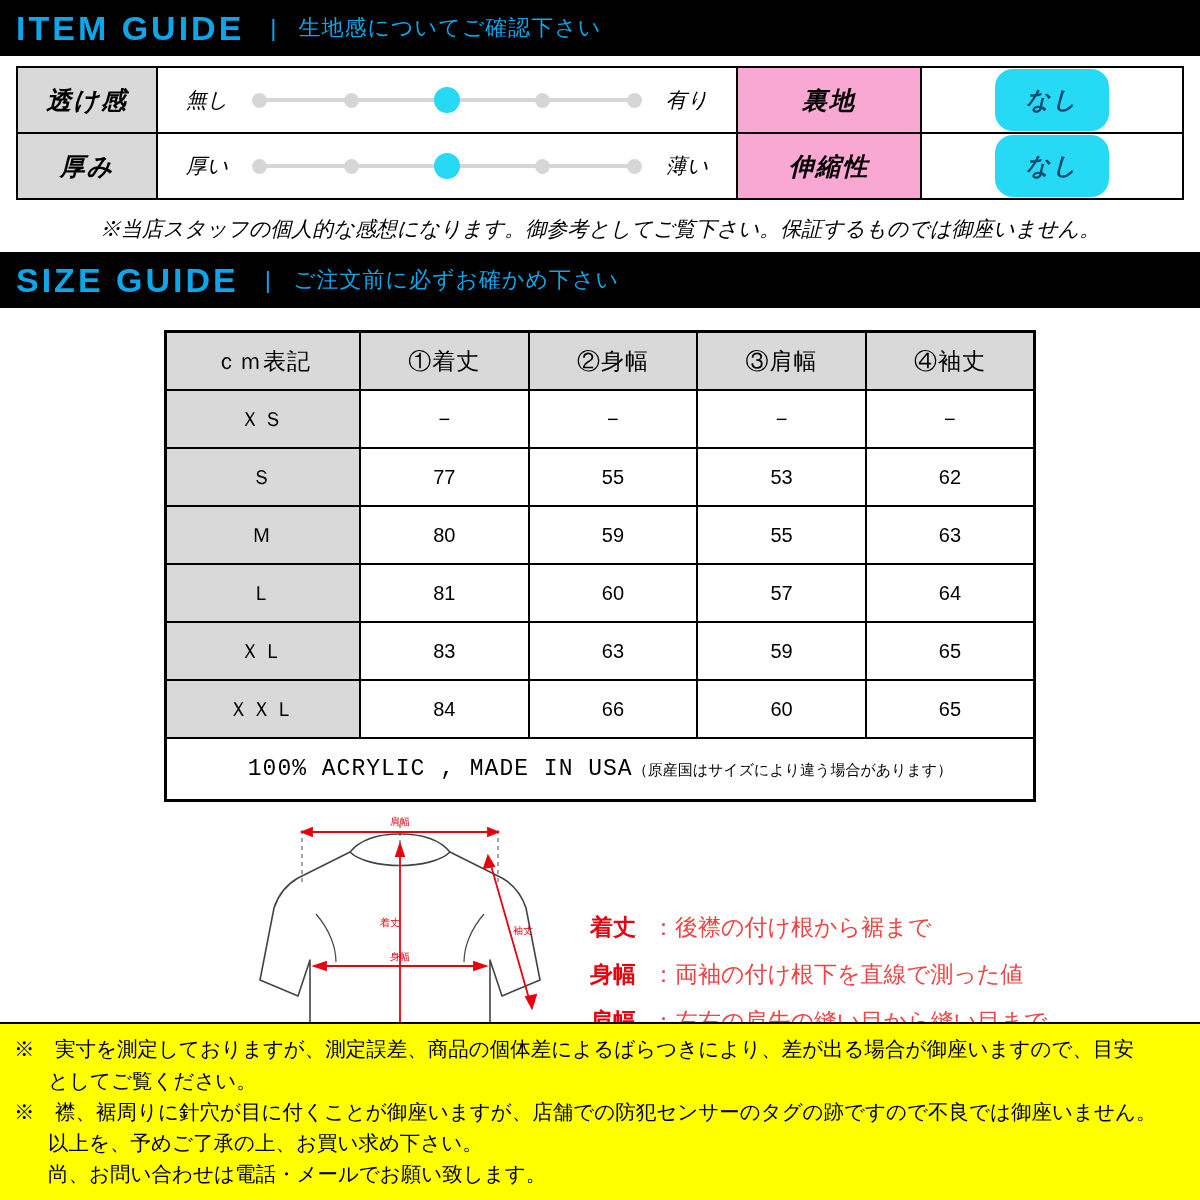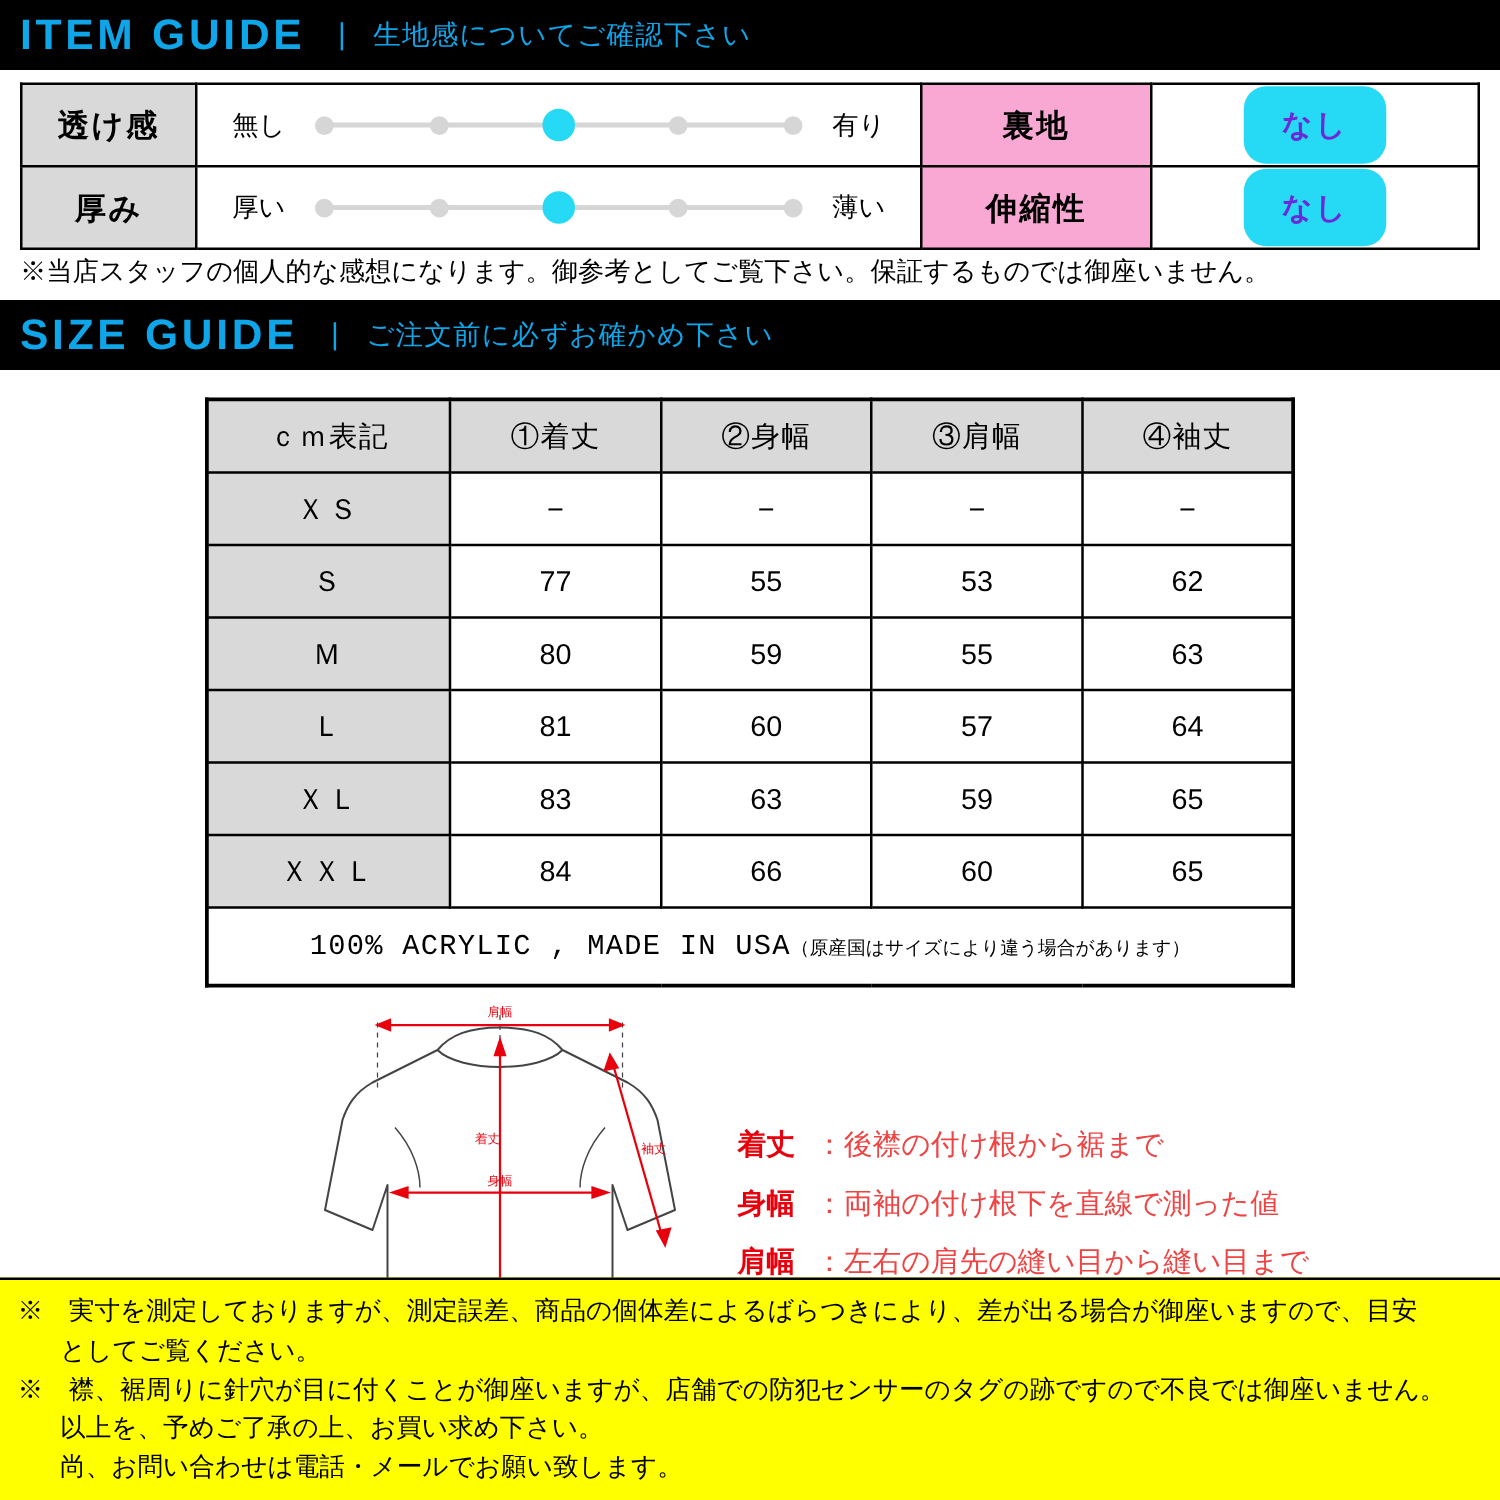--- a/index.html
+++ b/index.html
@@ -39,20 +39,21 @@
   }
   .section-bar .sub {
     font-size: 22px;
     letter-spacing: 1px;
   }
 
   
   .item-wrap {
     padding: 10px 16px 0 16px;
     box-sizing: border-box;
+    font-style: italic;
   }
   table.item-table {
     width: 1168px;
     border-collapse: collapse;
     table-layout: fixed;
   }
   table.item-table td {
     border: 2px solid #000;
     height: 48px;
     vertical-align: middle;
@@ -129,46 +130,48 @@
     width: 258px;
     text-align: center;
   }
   .pill {
     display: inline-block;
     background: #26d9f5;
     border-radius: 18px;
     padding: 15px 30px;
     font-size: 24px;
     font-weight: bold;
-    color: #6d28d9;
+    color: #0c4a6e;
     letter-spacing: 2px;
   }
   .disclaimer {
     font-size: 21px;
+    text-align: center;
     padding: 3px 0 9px 0;
     letter-spacing: 0px;
+    margin-top: 12px;
   }
 
   
   .size-wrap {
     display: flex;
     justify-content: center;
     padding-top: 22px;
   }
   table.size-table {
     border-collapse: collapse;
     width: 872px;
     table-layout: fixed;
     border: 3px solid #000;
   }
   table.size-table th, table.size-table td {
     border: 2px solid #000;
     height: 54px;
     text-align: center;
-    font-size: 23px;
+    font-size: 20px;
     font-weight: normal;
   }
   table.size-table thead th {
     background: #d9d9d9;
     font-size: 23px;
     letter-spacing: 1px;
   }
   table.size-table tbody td.sz {
     background: #d9d9d9;
     font-weight: normal;

